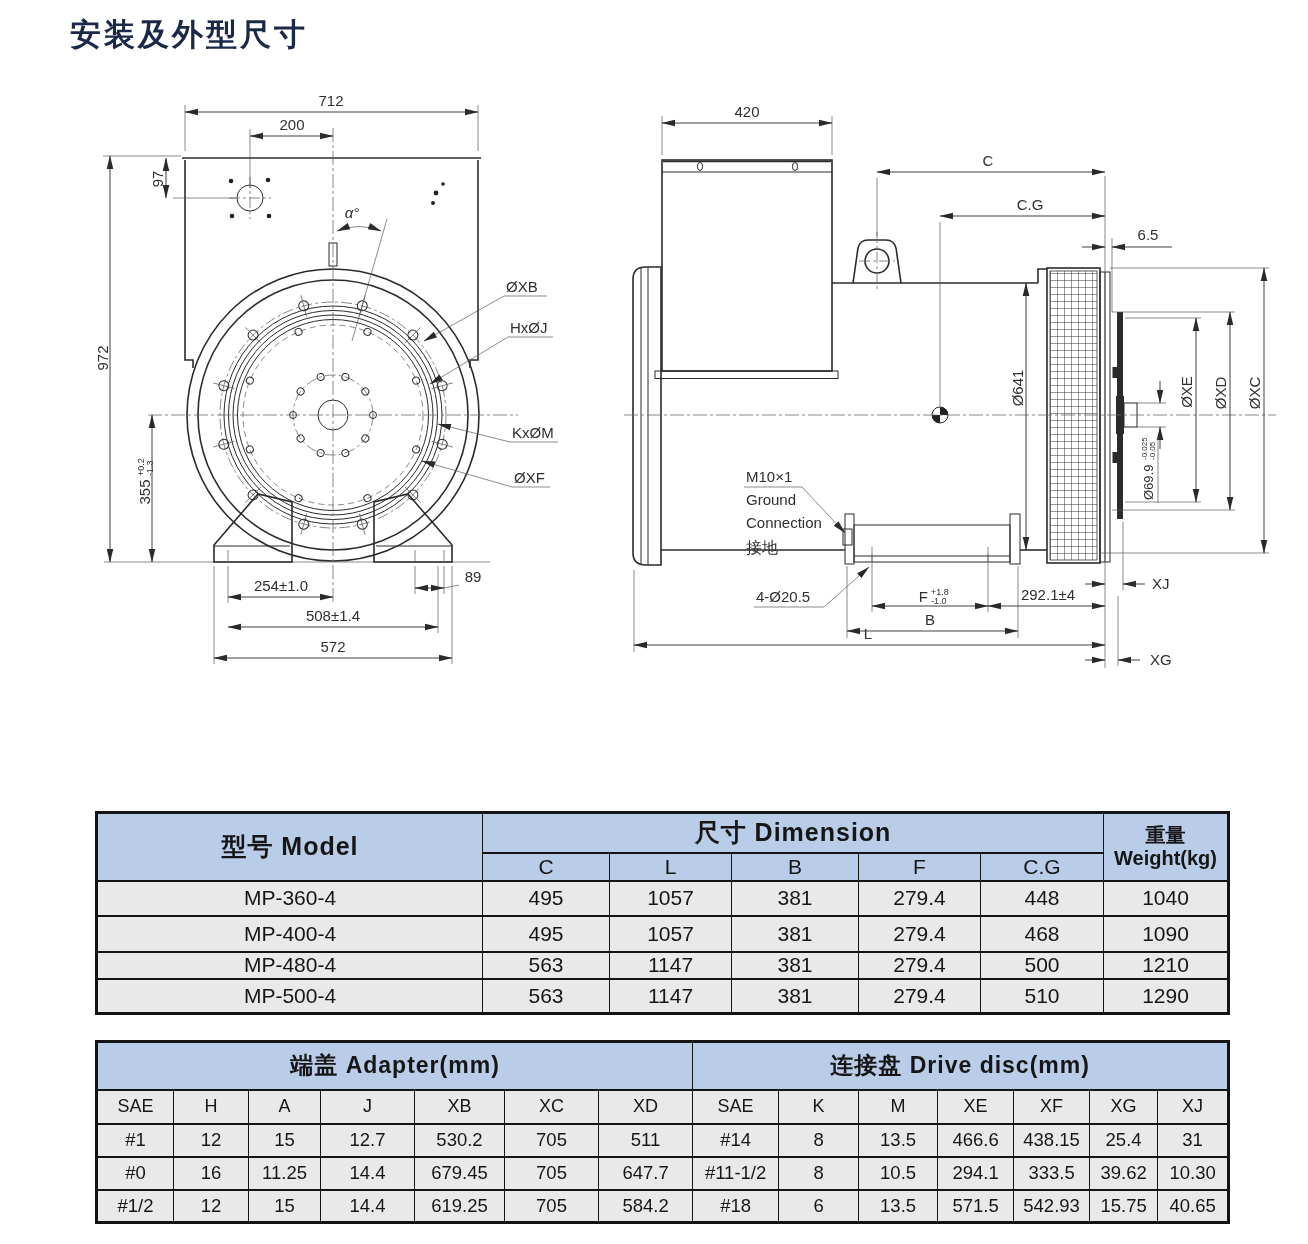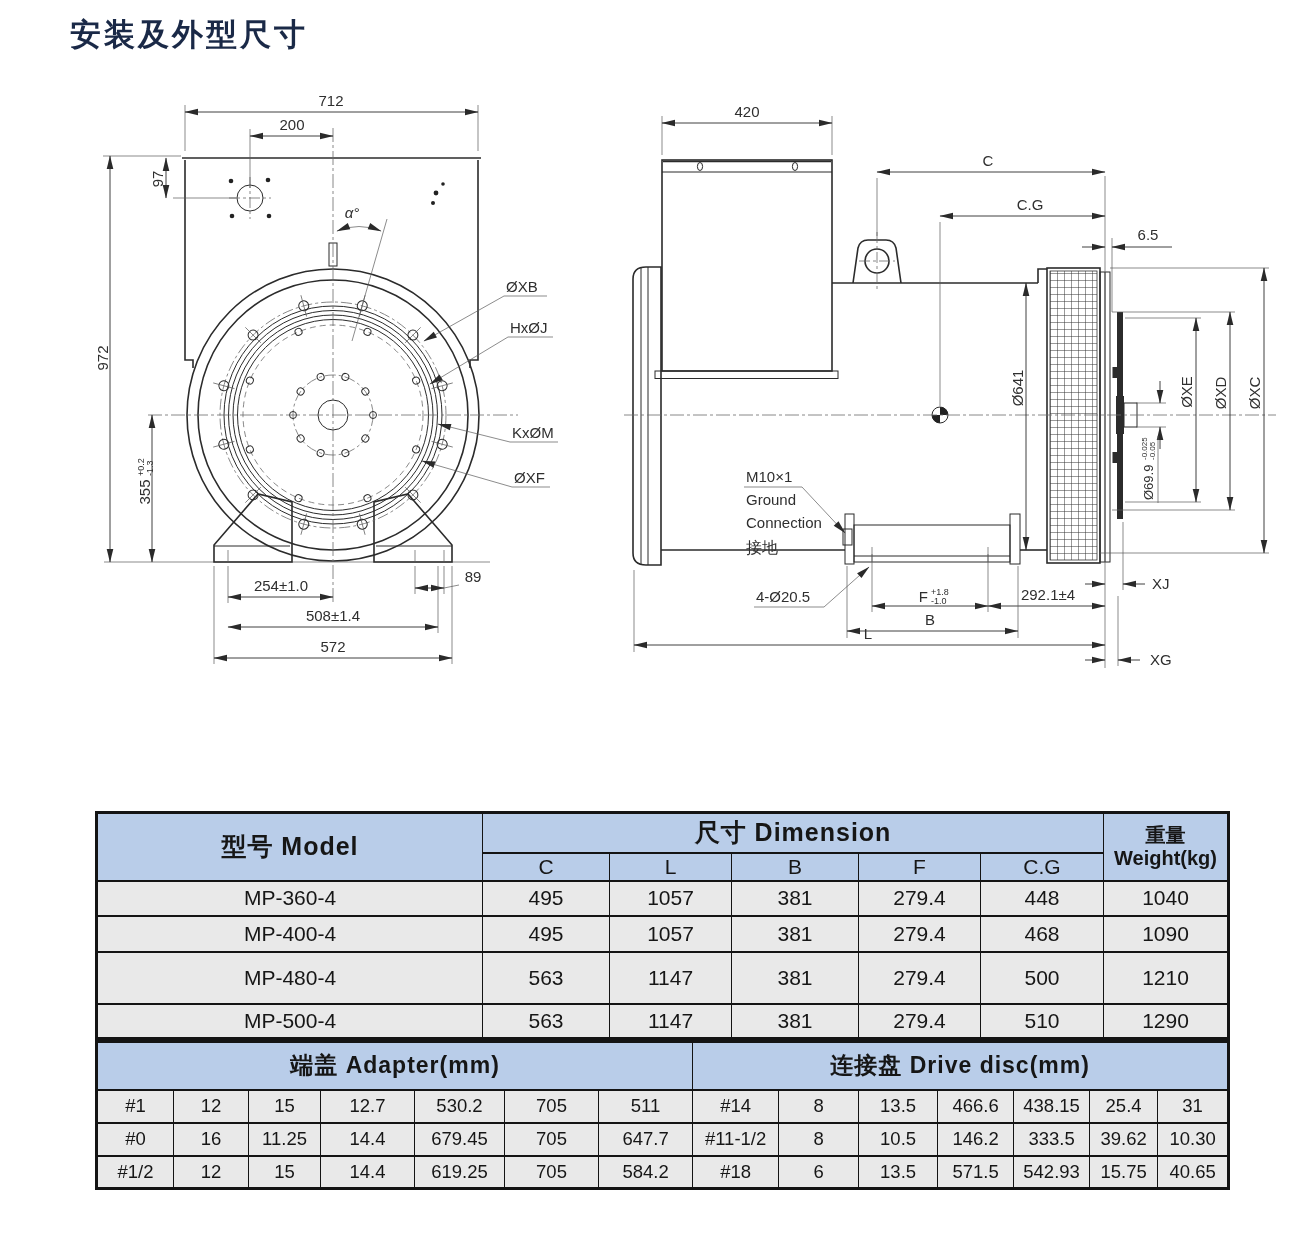--- a/index.html
+++ b/index.html
@@ -478,21 +478,21 @@
   </tr>
   <tr style="height:36px">
     <td class="gray data">MP-400-4</td>
     <td class="gray data">495</td>
     <td class="gray data">1057</td>
     <td class="gray data">381</td>
     <td class="gray data">279.4</td>
     <td class="gray data">468</td>
     <td class="gray data">1090</td>
   </tr>
-  <tr style="height:52px">
+  <tr style="height:27px">
     <td class="gray data">MP-480-4</td>
     <td class="gray data">563</td>
     <td class="gray data">1147</td>
     <td class="gray data">381</td>
     <td class="gray data">279.4</td>
     <td class="gray data">500</td>
     <td class="gray data">1210</td>
   </tr>
   <tr style="height:35px">
     <td class="gray data">MP-500-4</td>
@@ -521,20 +521,36 @@
       <col style="width:76px">
       <col style="width:76px">
     <col style="width:68px">
       <col style="width:71px">
   </colgroup>
   <tbody>
   <tr style="height:48px">
     <td colspan="7" class="blue h1">端盖 Adapter(mm)</td>
     <td colspan="7" class="blue h1">连接盘 Drive disc(mm)</td>
   </tr>
+  <tr style="height:34px">
+    <td class="gray chd">SAE</td>
+    <td class="gray chd">H</td>
+    <td class="gray chd">A</td>
+    <td class="gray chd">J</td>
+    <td class="gray chd">XB</td>
+    <td class="gray chd">XC</td>
+    <td class="gray chd">XD</td>
+    <td class="gray chd">SAE</td>
+    <td class="gray chd">K</td>
+    <td class="gray chd">M</td>
+    <td class="gray chd">XE</td>
+    <td class="gray chd">XF</td>
+    <td class="gray chd">XG</td>
+    <td class="gray chd">XJ</td>
+  </tr>
   <tr style="height:33px">
     <td class="gray data">#1</td>
     <td class="gray data">12</td>
     <td class="gray data">15</td>
     <td class="gray data">12.7</td>
     <td class="gray data">530.2</td>
     <td class="gray data">705</td>
     <td class="gray data">511</td>
     <td class="gray data">#14</td>
     <td class="gray data">8</td>
@@ -548,21 +564,21 @@
     <td class="gray data">#0</td>
     <td class="gray data">16</td>
     <td class="gray data">11.25</td>
     <td class="gray data">14.4</td>
     <td class="gray data">679.45</td>
     <td class="gray data">705</td>
     <td class="gray data">647.7</td>
     <td class="gray data">#11-1/2</td>
     <td class="gray data">8</td>
     <td class="gray data">10.5</td>
-    <td class="gray data">146.2</td>
+    <td class="gray data">294.1</td>
     <td class="gray data">333.5</td>
     <td class="gray data">39.62</td>
     <td class="gray data">10.30</td>
   </tr>
   <tr style="height:33px">
     <td class="gray data">#1/2</td>
     <td class="gray data">12</td>
     <td class="gray data">15</td>
     <td class="gray data">14.4</td>
     <td class="gray data">619.25</td>

